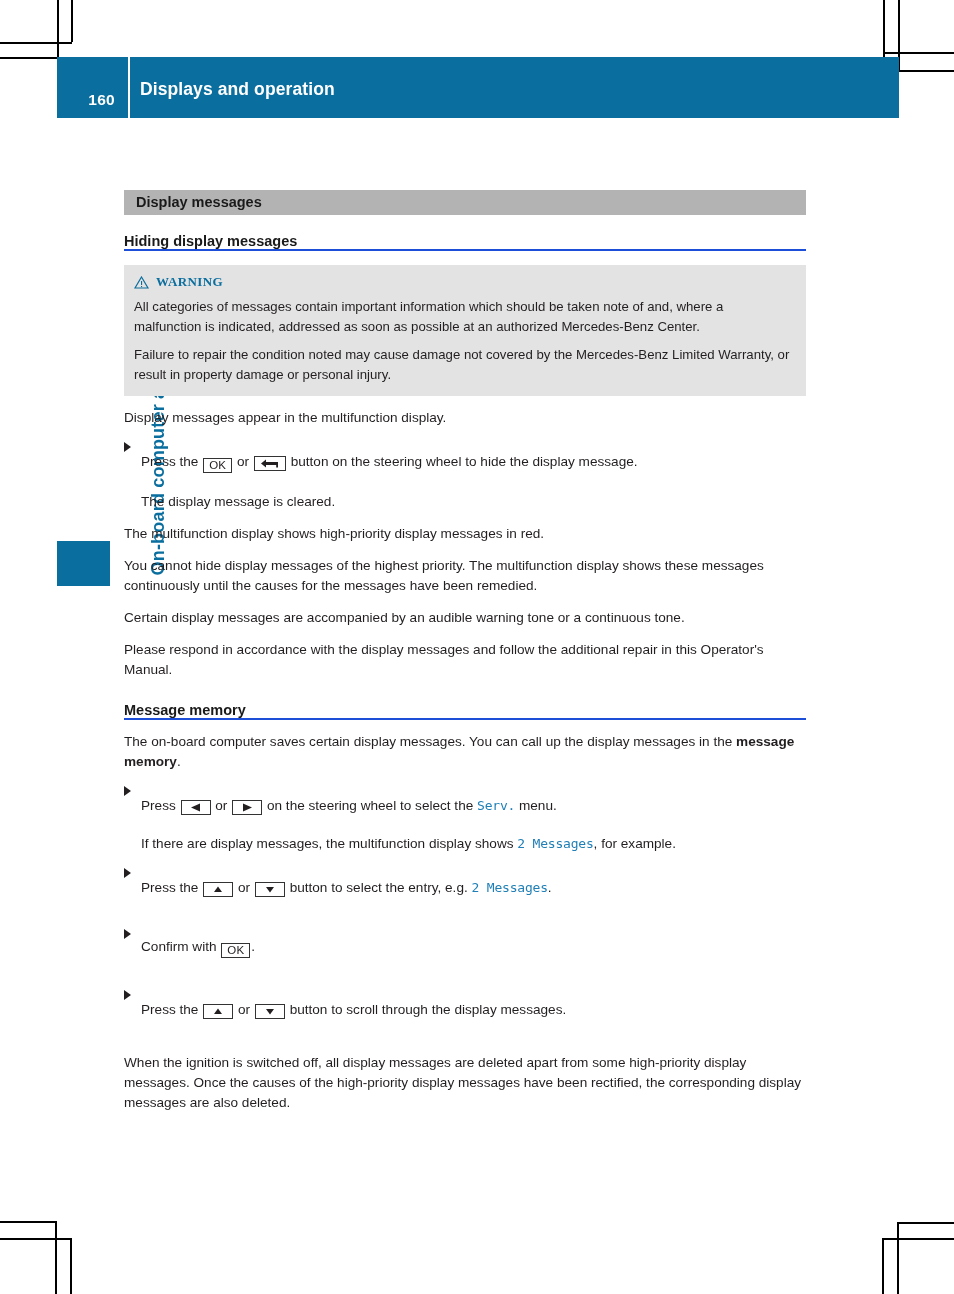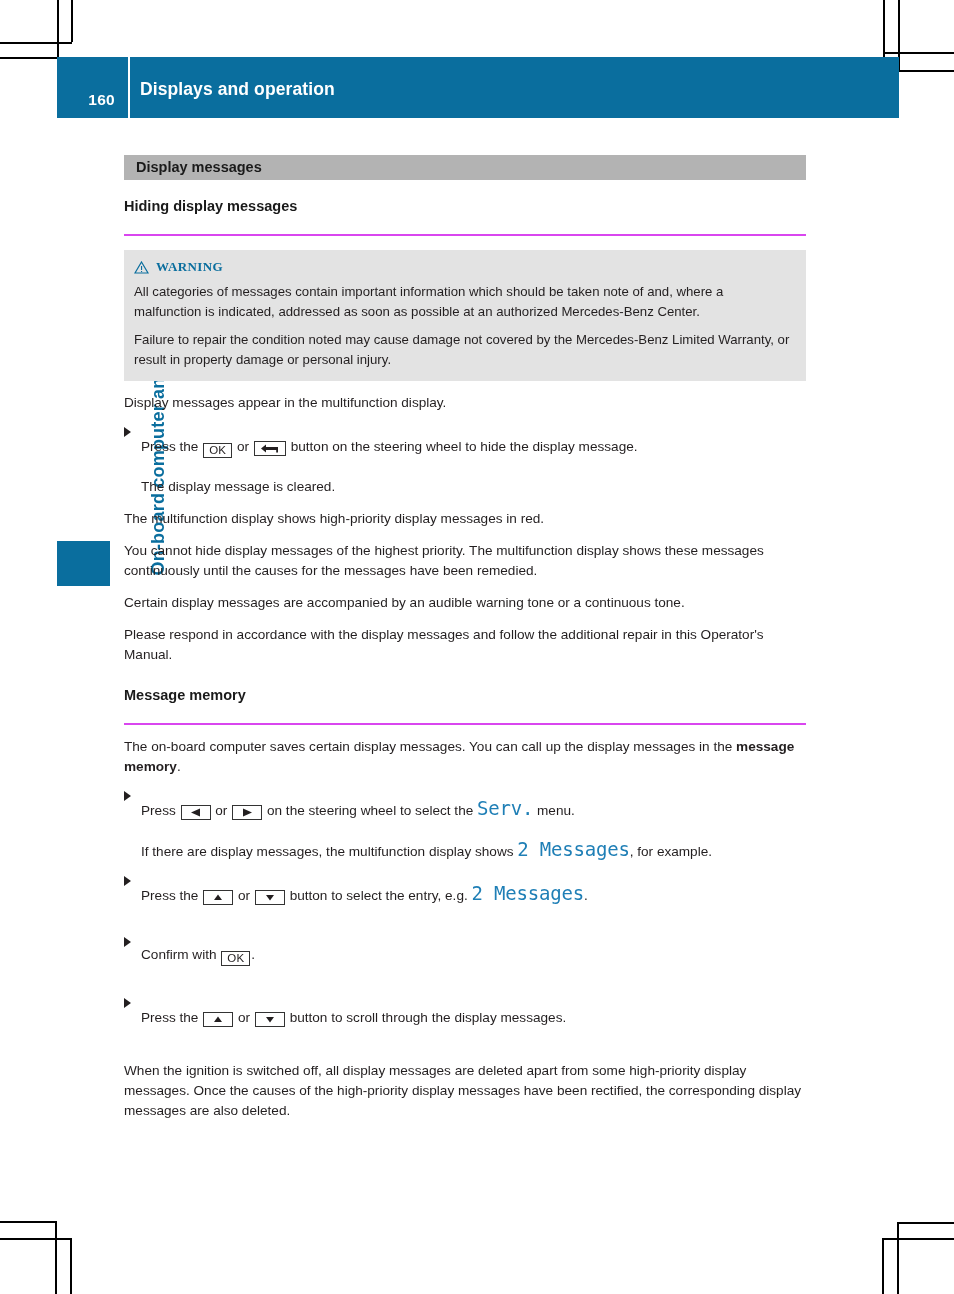--- a/index.html
+++ b/index.html
@@ -102,29 +102,30 @@
 
   .section-bar {
     background: #b3b3b3;
     color: #1a1a1a;
     font-size: 14.5px;
     font-weight: bold;
     padding: 5px 0 2px 12px;
     box-sizing: border-box;
     height: 25px;
     line-height: 15px;
+    margin-top: 35px;
   }
 
   .subhead {
     font-size: 14.5px;
     font-weight: bold;
     color: #1a1a1a;
     margin-top: 18px;
-    padding-bottom: 20px;
-    border-bottom: 2px solid #d946ef;
+    padding-bottom: 0;
+    border-bottom: 2px solid #1d4ed8;
   }
 
   
   .warning-box {
     background: #e3e3e3;
     margin-top: 14px;
     padding: 9px 14px 12px 10px;
     box-sizing: border-box;
   }
   .warning-head {
@@ -199,21 +200,21 @@
     letter-spacing: 0.2px;
     color: #231f20;
     padding: 0 5px;
   }
   .key svg { display: block; }
 
   
   .scr {
     color: #1f7fb6;
     font-family: "DejaVu Sans Mono", monospace;
-    font-size: 19px;
+    font-size: 13px;
     letter-spacing: -0.2px;
   }
   .bold { font-weight: bold; }
 </style>
 </head>
 <body>
 
 <div class="cropmark" style="left:57px;top:0;width:1.5px;height:57px;"></div>
 <div class="cropmark" style="left:71px;top:0;width:1.5px;height:42px;"></div>
 <div class="cropmark" style="left:0;top:42px;width:72px;height:1.5px;"></div>

